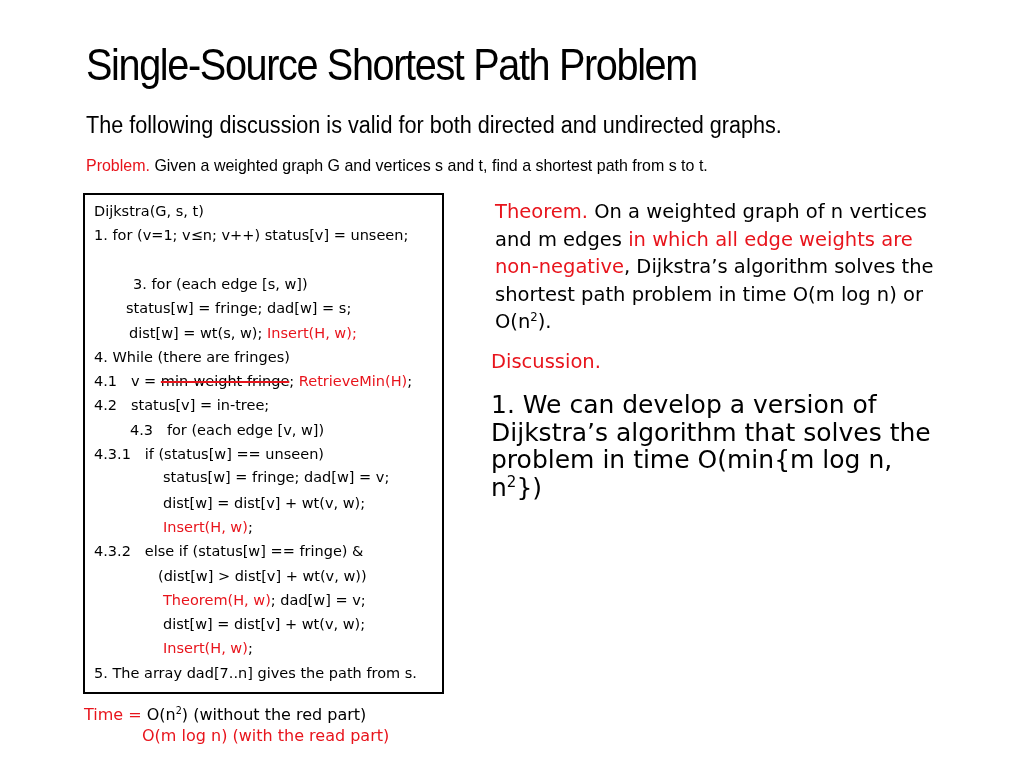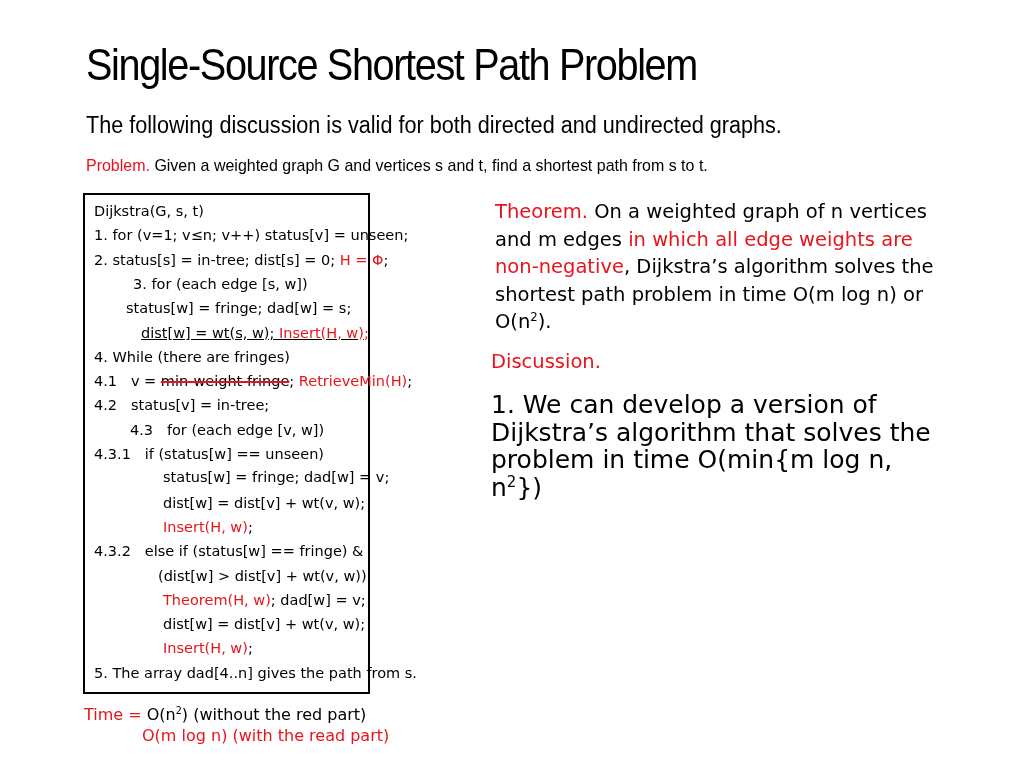--- a/index.html
+++ b/index.html
@@ -6,57 +6,56 @@
   body { width: 1024px; height: 768px; background: #ffffff; position: relative; overflow: hidden;
          font-family: "DejaVu Sans", sans-serif; color: #000; }
   .red { color: #e8141c; }
   .strike { text-decoration: line-through; text-decoration-color: #e8141c; text-decoration-thickness: 2px; }
   #title { position: absolute; left: 86px; top: 40px; font-size: 44px; letter-spacing: -1.5px;
            font-family: "Liberation Sans Narrow", "Liberation Sans", sans-serif; transform: scaleX(0.9); transform-origin: left; white-space: nowrap; }
   #subtitle { position: absolute; left: 86px; top: 112px; font-size: 23px; white-space: nowrap;
               font-family: "Liberation Sans", sans-serif; transform: scaleX(0.94); transform-origin: left; }
   #problem { position: absolute; left: 86px; top: 156px; font-size: 17px; white-space: nowrap;
              font-family: "Liberation Sans", sans-serif; transform: scaleX(0.94); transform-origin: left; }
-  #algo-box { position: absolute; left: 83px; top: 193px; width: 287px; height: 501px;
+  #algo-box { position: absolute; left: 83px; top: 193px; width: 361px; height: 501px;
               border: 2px solid #000; box-sizing: border-box; }
   .code-line { position: absolute; font-size: 14.5px; white-space: nowrap; line-height: 18px; }
   #time-block { position: absolute; left: 84px; top: 704px; font-size: 16px; line-height: 21px; white-space: nowrap; }
   #theorem { position: absolute; left: 495px; top: 198px; width: 460px; font-size: 19.5px; line-height: 27.5px; }
   #discussion-label { position: absolute; left: 491px; top: 350px; font-size: 19.5px; }
   #discussion-item { position: absolute; left: 491px; top: 391px; width: 460px; font-size: 25px; line-height: 27.5px; }
   sup { font-size: 0.6em; vertical-align: 0.6em; line-height: 0; }
 </style>
 </head>
 <body>
 
 <div id="title">Single-Source Shortest Path Problem</div>
 <div id="subtitle">The following discussion is valid for both directed and undirected graphs.</div>
 <div id="problem"><span class="red">Problem.</span><span> Given a weighted graph G and vertices s and t, find a shortest path from s to t.</span></div>
 
 <div id="algo-box">
     <div class="code-line" style="left: 9px; top: 7px;"><span>Dijkstra(G, s, t)</span></div>
     <div class="code-line" style="left: 9px; top: 31.3px;"><span>1. for (v=1; v≤n; v++) status[v] = unseen;</span></div>
-    <div class="code-line" style="left: 9px; top: 55.6px;"><span>2. status[s] = in-tree; dist[s] = 0; </span><span class="red">H = Φ</span><span>;</span></div>
     <div class="code-line" style="left: 9px; top: 79.9px; margin-left: 39px;"><span>3. for (each edge [s, w])</span></div>
     <div class="code-line" style="left: 41px; top: 104.2px; text-align: right;"><span>status[w] = fringe; dad[w] = s;</span></div>
-    <div class="code-line" style="left: 56px; top: 128.5px; text-decoration: underline;"><span>dist[w] = wt(s, w); </span><span class="red">Insert(H, w);</span></div>
+    <div class="code-line" style="left: 44px; top: 128.5px;"><span>dist[w] = wt(s, w); </span><span class="red">Insert(H, w);</span></div>
     <div class="code-line" style="left: 9px; top: 152.8px;"><span>4. While (there are fringes)</span></div>
     <div class="code-line" style="left: 9px; top: 177.1px;"><span>4.1&nbsp;&nbsp;&nbsp;v = </span><span class="strike">min-weight fringe</span><span>; </span><span class="red">RetrieveMin(H)</span><span>;</span></div>
     <div class="code-line" style="left: 9px; top: 201.4px;"><span>4.2&nbsp;&nbsp;&nbsp;status[v] = in-tree;</span></div>
     <div class="code-line" style="left: 9px; top: 225.7px; margin-left: 36px;"><span>4.3&nbsp;&nbsp;&nbsp;for (each edge [v, w])</span></div>
     <div class="code-line" style="left: 9px; top: 250px;"><span>4.3.1&nbsp;&nbsp;&nbsp;if (status[w] == unseen)</span></div>
     <div class="code-line" style="left: 78px; top: 273px;"><span>status[w] = fringe; dad[w] = v;</span></div>
     <div class="code-line" style="left: 78px; top: 298.6px;"><span>dist[w] = dist[v] + wt(v, w);</span></div>
     <div class="code-line" style="left: 78px; top: 322.9px;"><span class="red">Insert(H, w)</span><span>;</span></div>
     <div class="code-line" style="left: 9px; top: 347.2px;"><span>4.3.2&nbsp;&nbsp;&nbsp;else if (status[w] == fringe) &amp;</span></div>
     <div class="code-line" style="left: 73px; top: 371.5px;"><span>(dist[w] &gt; dist[v] + wt(v, w))</span></div>
     <div class="code-line" style="left: 78px; top: 395.8px;"><span class="red">Theorem(H, w)</span><span>; dad[w] = v;</span></div>
     <div class="code-line" style="left: 78px; top: 420.1px;"><span>dist[w] = dist[v] + wt(v, w);</span></div>
     <div class="code-line" style="left: 78px; top: 444.4px;"><span class="red">Insert(H, w)</span><span>;</span></div>
-    <div class="code-line" style="left: 9px; top: 468.7px;"><span>5. The array dad[4..n] gives the path from s.</span></div>
+    <div class="code-line" style="left: 9px; top: 468.7px;"><span>5. The array dad[7..n] gives the path from s.</span></div>
   </div>
 
 <div id="time-block">
   <div><span class="red">Time = </span><span>O(n</span><sup>2</sup><span>) (without the red part)</span></div>
   <div class="red" style="padding-left:58px">O(m log n) (with the read part)</div>
 </div>
 
 <div id="theorem"><span class="red">Theorem.</span><span> On a weighted graph of n vertices and m edges </span><span class="red">in which all edge weights are non-negative</span><span>, Dijkstra’s algorithm solves the shortest path problem in time O(m log n) or O(n</span><sup>2</sup><span>).</span></div>
 
 <div id="discussion-label" class="red">Discussion.</div>

